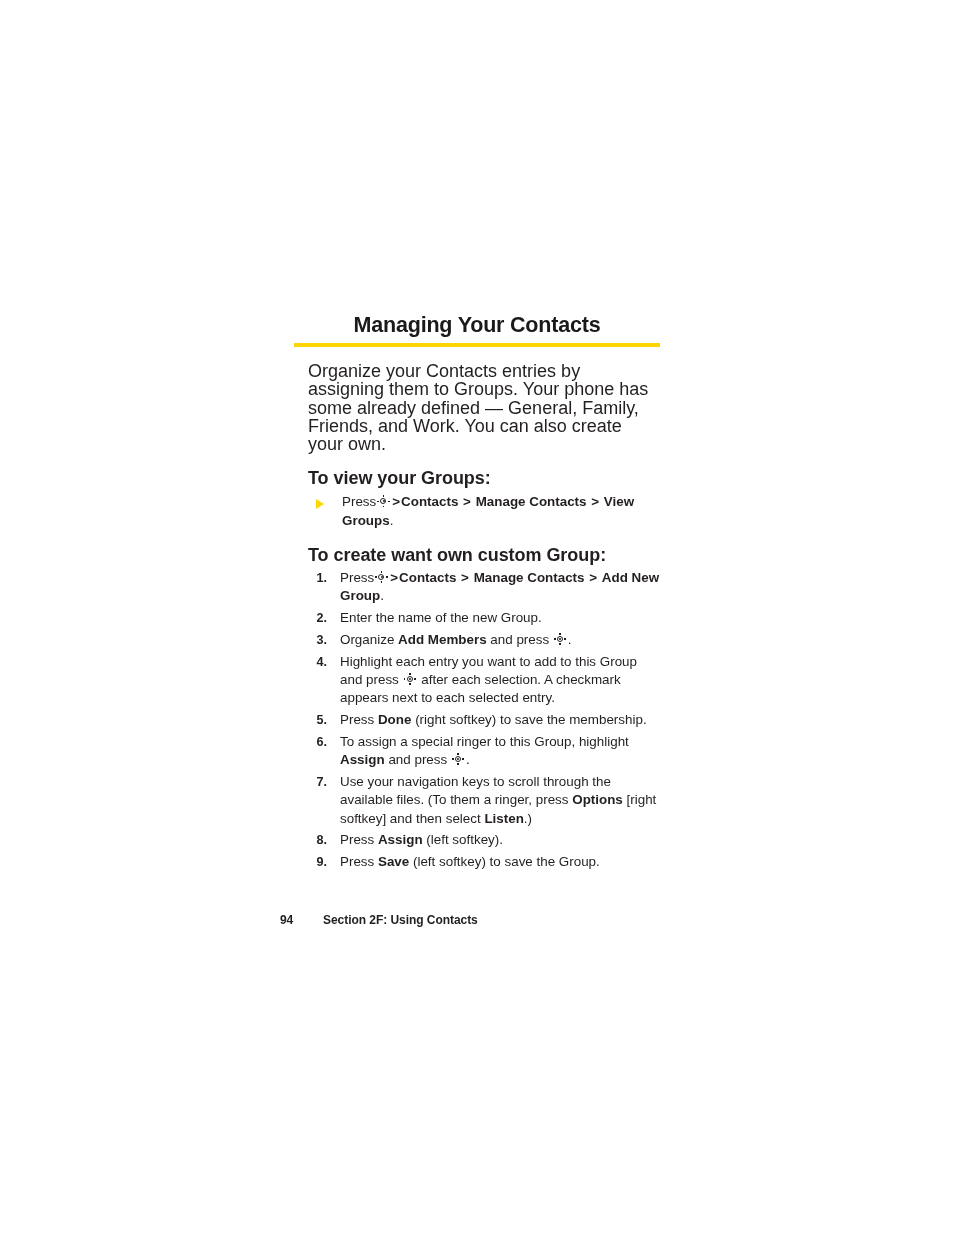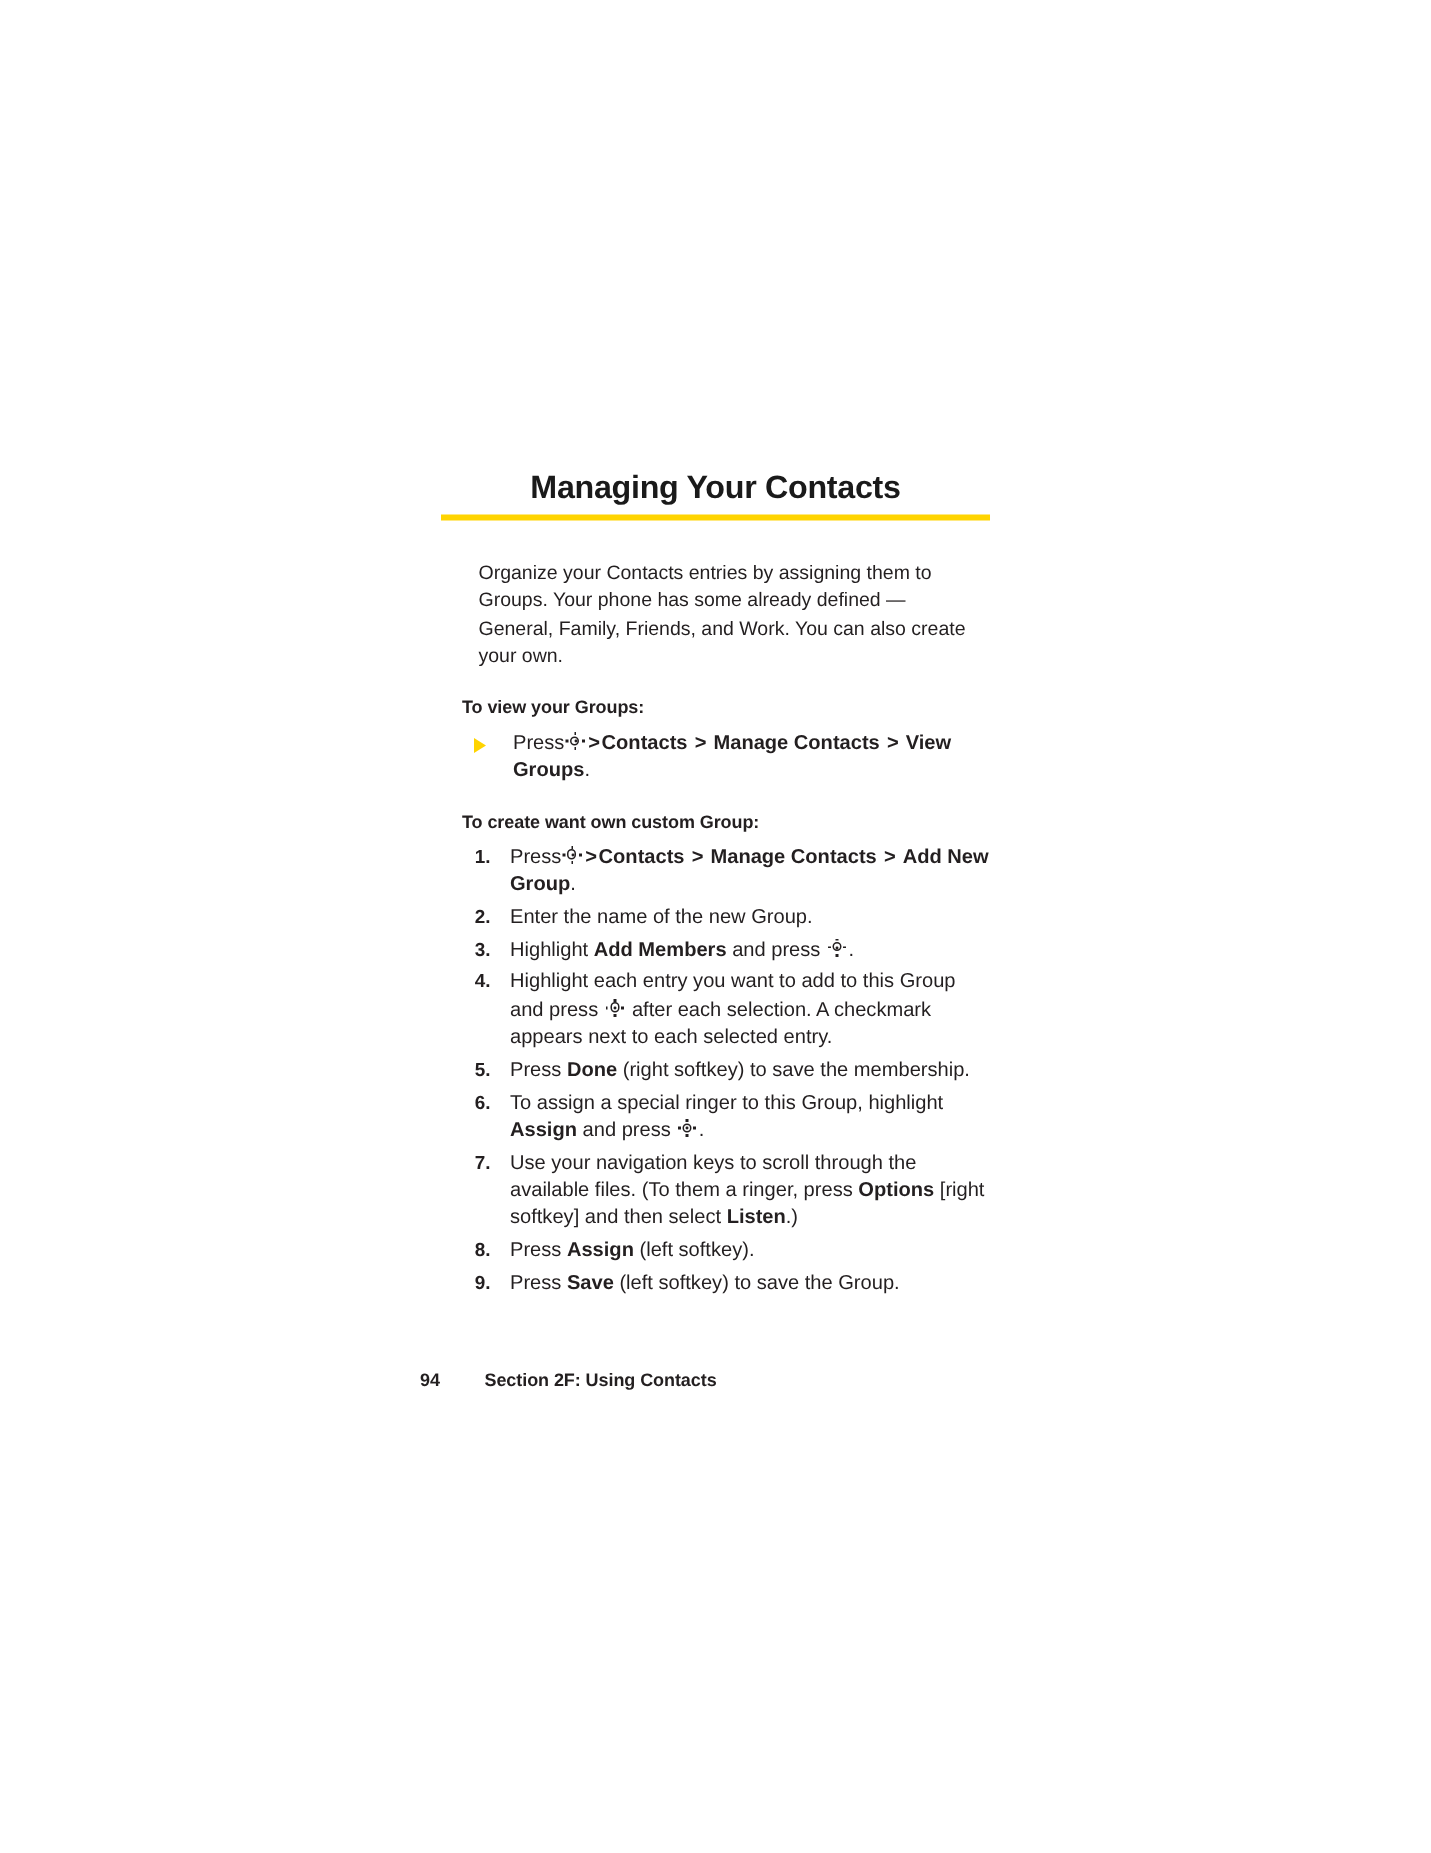--- a/index.html
+++ b/index.html
@@ -47,29 +47,29 @@
 
   
   .content {
     position: absolute;
     left: 308px;
     top: 362px;
     width: 352px;
   }
 
   p.intro {
-    margin: 11px;
-    font-size: 13px;
+    margin: 0;
+    font-size: 18px;
     line-height: 18.3px;
     color: #231f20;
   }
 
   h2.sub {
     margin: 17px 0 0 0;
-    font-size: 12px;
+    font-size: 18px;
     line-height: 16px;
     font-weight: bold;
     color: #231f20;
     letter-spacing: -0.05px;
   }
 
   
   ul.bullets {
     list-style: none;
     margin: 7px 0 0 0;
@@ -199,21 +199,21 @@
 
       <li>
         <span class="num">1.</span><span>Press</span><span class="navkey"><span class="dot up"></span><span class="dot lf"></span><span class="ring"></span><span class="dot c"></span><span class="dot rt"></span><span class="dot dn"></span></span><b><span class="chev">&gt;</span><span>Contacts</span>&nbsp;<span class="chev">&gt;</span>&nbsp;<span>Manage Contacts</span>&nbsp;<span class="chev">&gt;</span>&nbsp;<span>Add New Group</span></b><span>.</span>
       </li>
 
       <li>
         <span class="num">2.</span><span>Enter the name of the new Group.</span>
       </li>
 
       <li>
-        <span class="num">3.</span><span>Highlight </span><b>Add Members</b><span> and press </span><span class="navkey"><span class="dot up"></span><span class="dot lf"></span><span class="ring"></span><span class="dot c"></span><span class="dot rt"></span><span class="dot dn"></span></span><span>.</span>
+        <span class="num">3.</span><span>Organize </span><b>Add Members</b><span> and press </span><span class="navkey"><span class="dot up"></span><span class="dot lf"></span><span class="ring"></span><span class="dot c"></span><span class="dot rt"></span><span class="dot dn"></span></span><span>.</span>
       </li>
 
       <li>
         <span class="num">4.</span><span>Highlight each entry you want to add to this Group and press </span><span class="navkey"><span class="dot up"></span><span class="dot lf"></span><span class="ring"></span><span class="dot c"></span><span class="dot rt"></span><span class="dot dn"></span></span><span> after each selection. A checkmark appears next to each selected entry.</span>
       </li>
 
       <li>
         <span class="num">5.</span><span>Press </span><b>Done</b><span> (right softkey) to save the membership.</span>
       </li>
 

